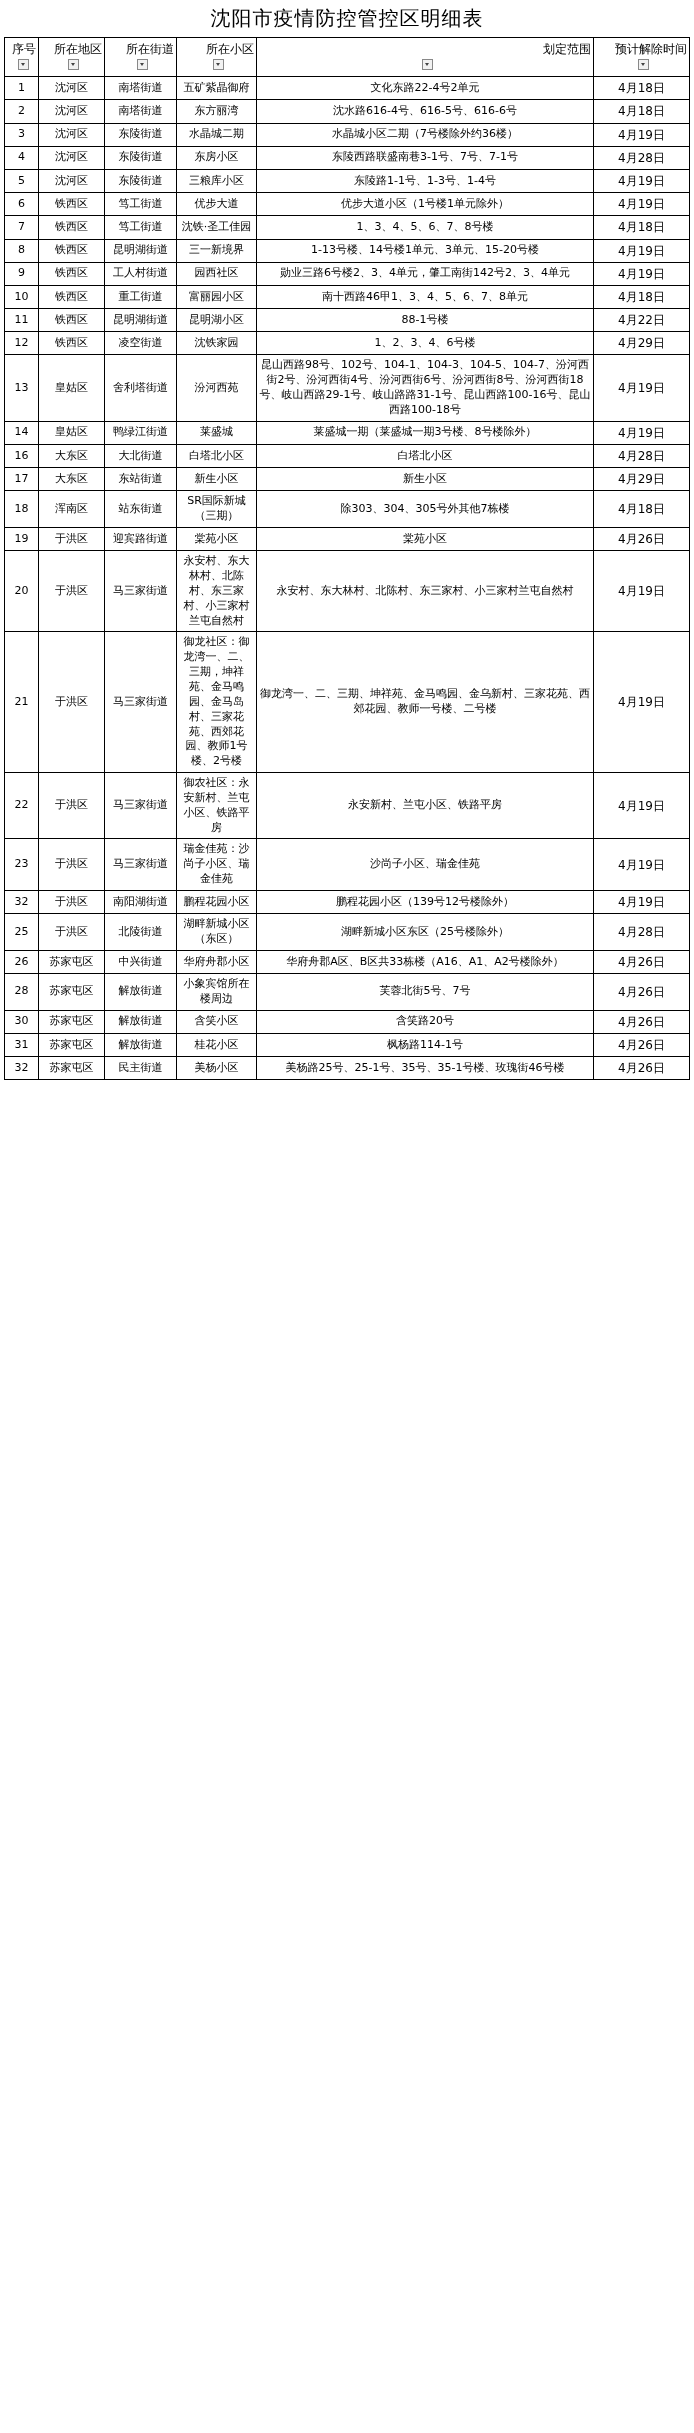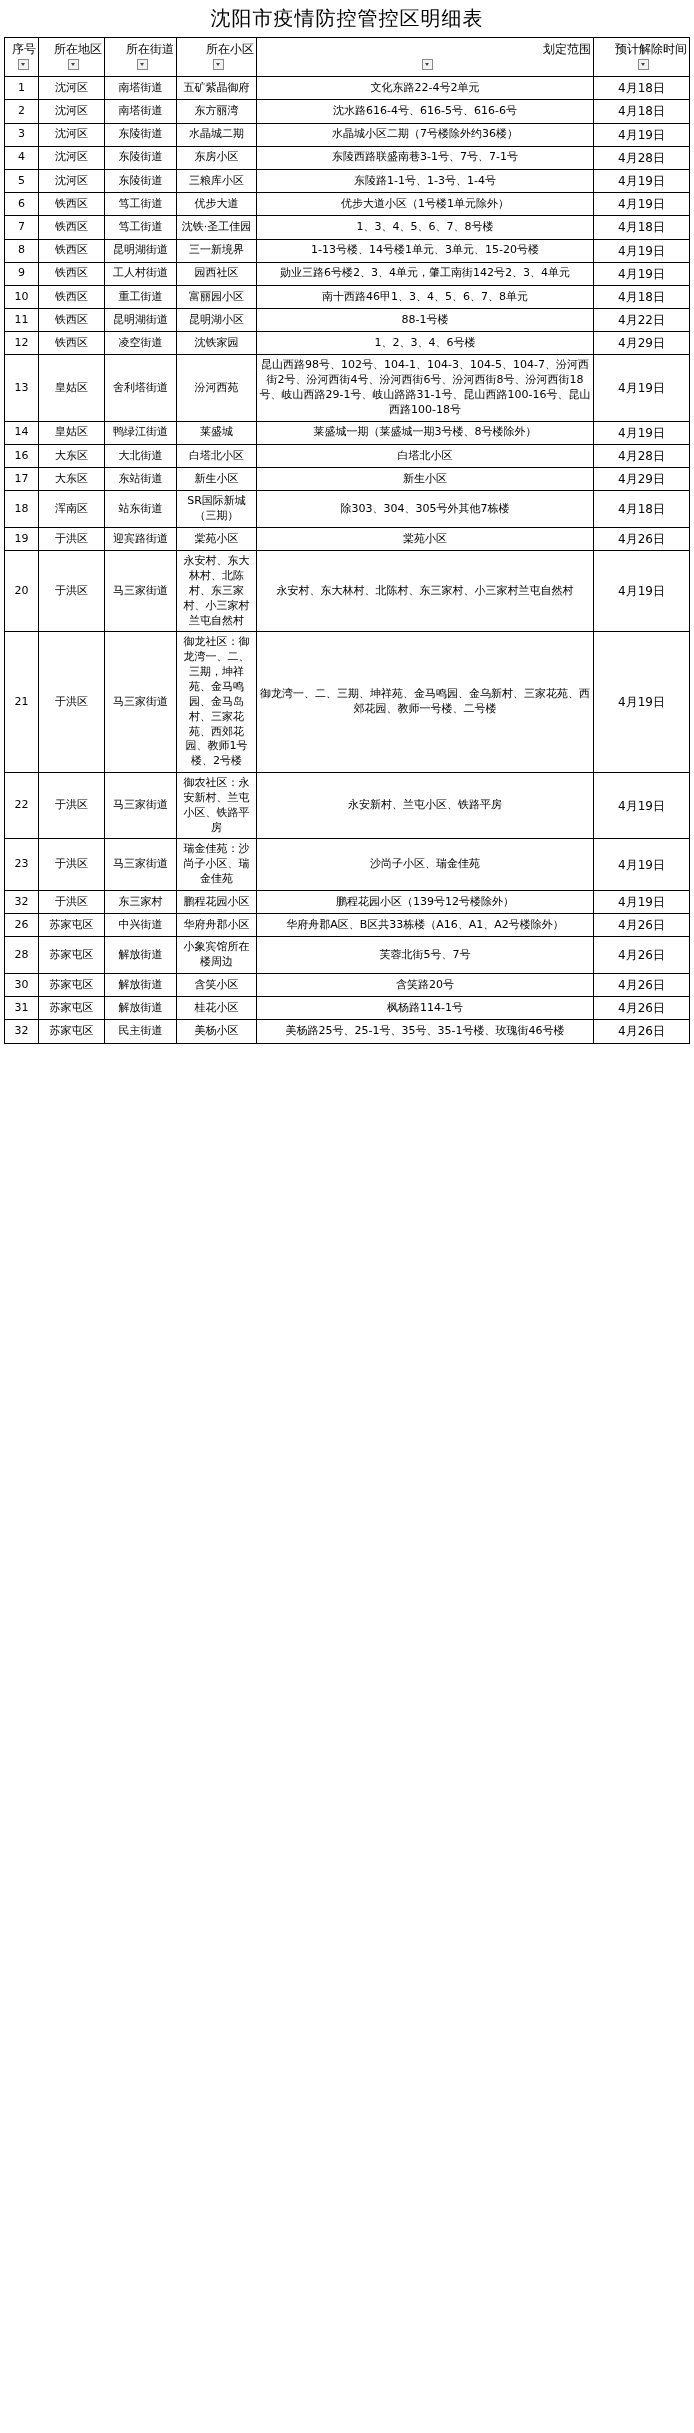--- a/index.html
+++ b/index.html
@@ -285,24 +285,32 @@
           <td class="num">23</td>
           <td class="area">于洪区</td>
           <td class="street">马三家街道</td>
           <td class="comm">瑞金佳苑：沙尚子小区、瑞金佳苑</td>
           <td class="scope">沙尚子小区、瑞金佳苑</td>
           <td class="date">4月19日</td>
         </tr>
         <tr>
           <td class="num">32</td>
           <td class="area">于洪区</td>
-          <td class="street">东三家村</td>
+          <td class="street">南阳湖街道</td>
           <td class="comm">鹏程花园小区</td>
           <td class="scope">鹏程花园小区（139号12号楼除外）</td>
           <td class="date">4月19日</td>
+        </tr>
+        <tr>
+          <td class="num">25</td>
+          <td class="area">于洪区</td>
+          <td class="street">北陵街道</td>
+          <td class="comm">湖畔新城小区（东区）</td>
+          <td class="scope">湖畔新城小区东区（25号楼除外）</td>
+          <td class="date">4月28日</td>
         </tr>
         <tr>
           <td class="num">26</td>
           <td class="area">苏家屯区</td>
           <td class="street">中兴街道</td>
           <td class="comm">华府舟郡小区</td>
           <td class="scope">华府舟郡A区、B区共33栋楼（A16、A1、A2号楼除外）</td>
           <td class="date">4月26日</td>
         </tr>
         <tr>

